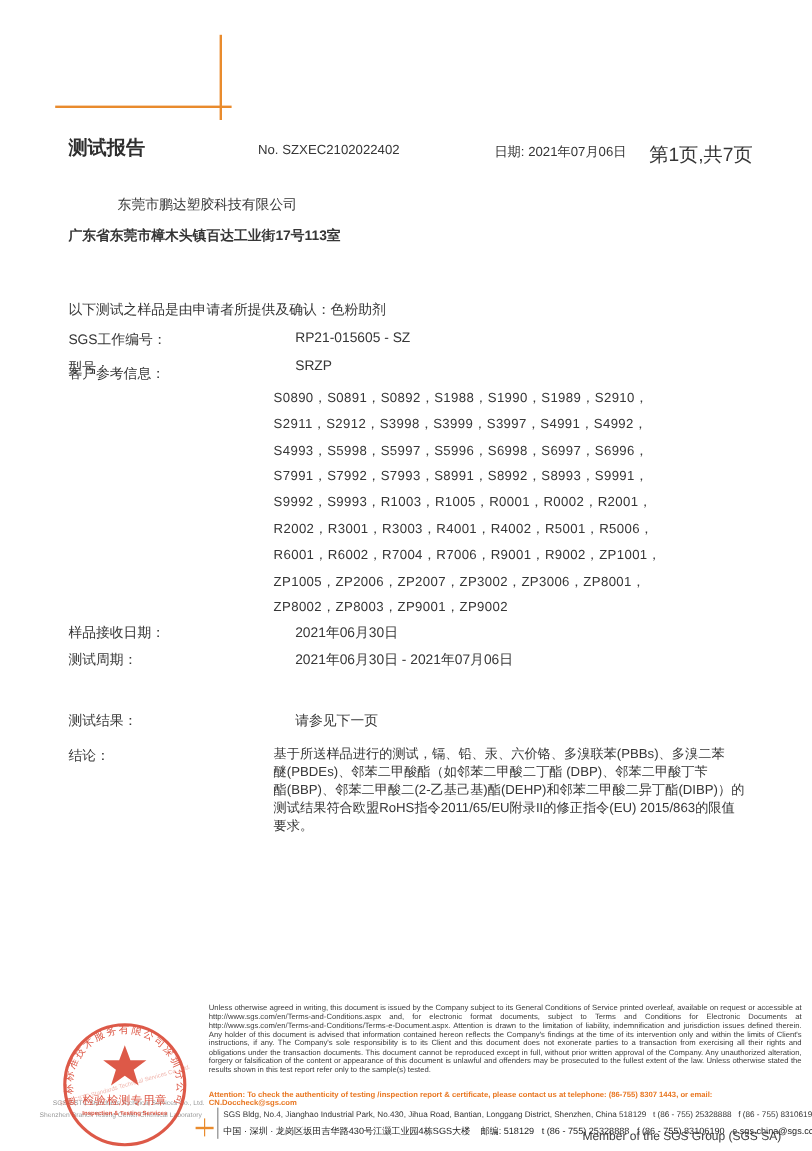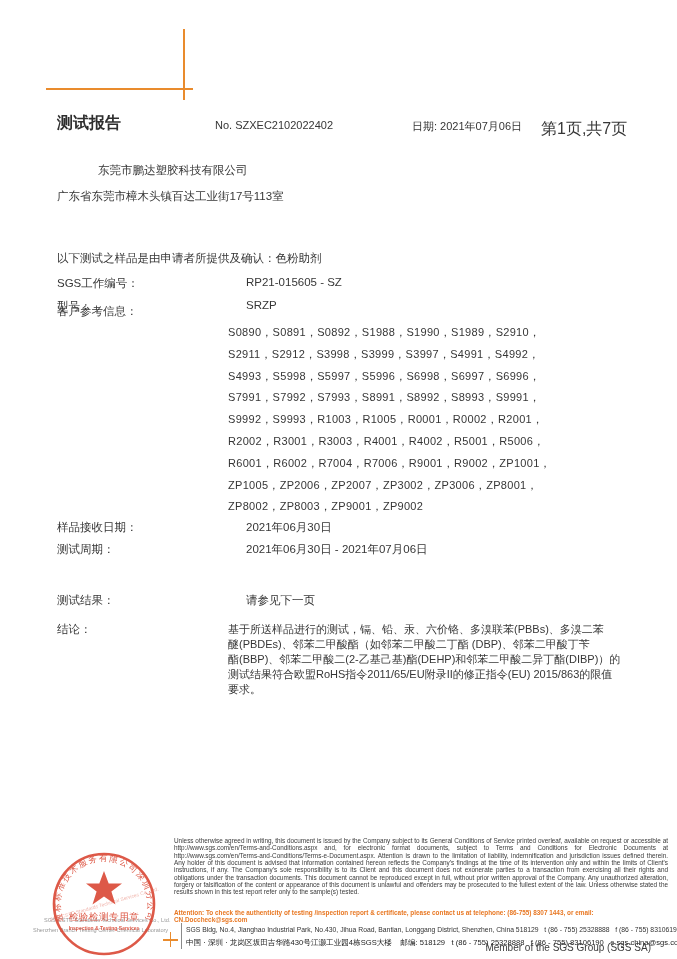--- a/index.html
+++ b/index.html
@@ -12,21 +12,21 @@
   .logo-text{left:82px;top:30px;font-size:56px;font-weight:700;color:#8a8a8a;letter-spacing:-3px;line-height:56px;}
   .crop-h{left:46px;top:88px;width:147px;height:2px;background:#e98b2d;}
   .crop-v{left:183px;top:29px;width:2px;height:71px;background:#e98b2d;}
   
   .report-title{left:57px;top:113px;font-size:16px;font-weight:700;color:#2e2e2e;}
   .report-no{left:215px;top:119px;font-size:11px;}
   .report-date{left:412px;top:119px;font-size:11px;}
   .report-pages{left:530px;top:119px;font-size:16px;margin-left:11px;}
   
   .app-name{left:57px;top:163px;font-size:11.5px;margin-left:41px;}
-  .app-addr{left:57px;top:189px;font-size:11.5px;}
+  .app-addr{left:57px;top:189px;font-size:11.5px;font-weight:bold;}
   .intro{left:57px;top:251px;font-size:11.5px;}
   
   .row{position:absolute;left:57px;font-size:11.5px;white-space:nowrap;}
   .lbl{display:inline-block;width:171px;vertical-align:top;}
   .val{display:inline-block;vertical-align:top;padding-left:18px;}
   .codes{position:absolute;left:228px;font-size:11px;line-height:21.8px;white-space:pre-line;letter-spacing:0.3px;}
   .conclusion{position:absolute;left:228px;font-size:11px;line-height:15px;white-space:pre-line;}
   
   .disclaimer{left:174px;top:837px;width:494px;font-size:6.4px;line-height:7.35px;text-align:justify;color:#3a3a3a;}
   .attention{left:174px;top:909px;width:494px;font-size:6.4px;line-height:7.2px;font-weight:700;color:#e87722;}

